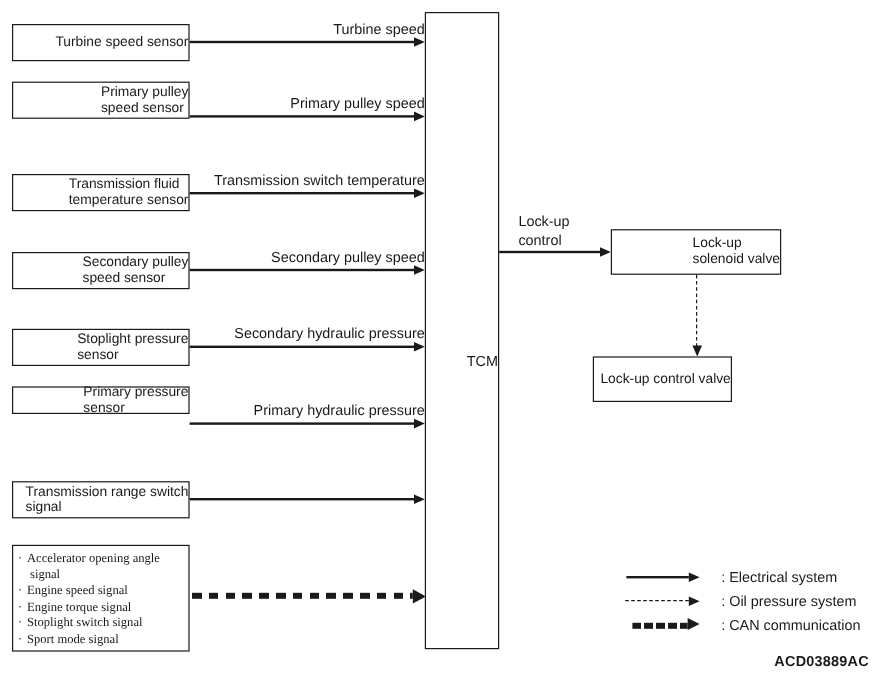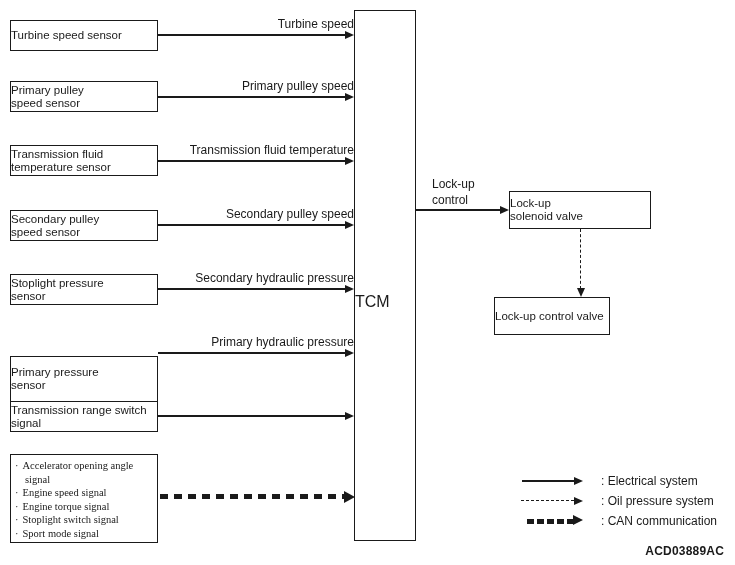--- a/index.html
+++ b/index.html
@@ -2,79 +2,79 @@
 <html><head>
 <meta charset="utf-8">
 <style>
   html,body{margin:0;padding:0;background:#ffffff;}
   #canvas{
     position:relative;width:735px;height:565px;background:#ffffff;
     font-family:"Liberation Sans",sans-serif;color:#1a1a1a;overflow:hidden;
   }
   .box{
     position:absolute;border:1.5px solid #1a1a1a;background:#fff;
-    display:flex;align-items:center;justify-content:flex-start;box-sizing:border-box;
+    display:flex;align-items:center;justify-content:flex-end;box-sizing:border-box;
   }
   .box .inner{text-align:left;font-size:11.5px;line-height:13px;}
   .bl{white-space:nowrap;}
   .hline{position:absolute;height:1.5px;background:#1a1a1a;}
   .dashline{position:absolute;height:0;border-top:1.5px dashed #1a1a1a;}
   .vdash{position:absolute;width:0;border-left:1.5px dashed #1a1a1a;}
   .ah-r{position:absolute;width:0;height:0;border-top:4px solid transparent;
         border-bottom:4px solid transparent;border-left:9px solid #1a1a1a;}
   .ah-r-big{position:absolute;width:0;height:0;border-top:6px solid transparent;
         border-bottom:6px solid transparent;border-left:11px solid #1a1a1a;}
   .ah-d{position:absolute;width:0;height:0;border-left:4px solid transparent;
         border-right:4px solid transparent;border-top:9px solid #1a1a1a;}
   .canline{position:absolute;height:5px;
         background:repeating-linear-gradient(90deg,#1a1a1a 0 8px,transparent 8px 14px);}
   .sig-label{position:absolute;left:158px;width:196px;text-align:right;
         font-size:12px;line-height:15px;white-space:nowrap;}
   .free-label{position:absolute;font-size:12px;line-height:16px;white-space:nowrap;}
   .tcm-box{align-items:flex-start;}
-  .tcm-box .inner{margin-top:284px;font-size:16px;}
+  .tcm-box .inner{margin-top:284px;font-size:12px;}
   .can-box{align-items:flex-start;justify-content:flex-start;padding:4px 2px 0 4px;}
   .can-item{font-size:10.5px;line-height:13.5px;padding-left:10px;text-indent:-10px;font-family:Liberation Serif, serif;}
   .can-item::before{content:"·";padding-right:4px;}
   .legend-label{position:absolute;font-size:12px;line-height:16px;white-space:nowrap;margin-left:12px;}
   .fig-code{position:absolute;font-size:12px;font-weight:bold;letter-spacing:.2px;}
 </style>
 </head>
 <body>
 
 <div id="canvas">
 
   <div class="box" style="left:10px;top:20px;width:148px;height:31px">
     <div class="inner">
         <div class="bl">Turbine speed sensor</div>
       </div>
   </div>
   <div class="hline" style="left:158px;top:34px;width:187px"></div>
   <div class="ah-r" style="left:345px;top:31px"></div>
   <div class="sig-label" style="top:17px">Turbine speed</div>
 
-  <div class="box" style="left:10px;top:81px;width:148px;height:31px">
+  <div class="box" style="left:10px;top:68px;width:148px;height:31px">
     <div class="inner">
       <div class="bl">Primary pulley</div>
       <div class="bl">speed sensor</div>
     </div>
   </div>
   <div class="hline" style="left:158px;top:96px;width:187px"></div>
   <div class="ah-r" style="left:345px;top:93px"></div>
   <div class="sig-label" style="top:79px">Primary pulley speed</div>
 
   <div class="box" style="left:10px;top:145px;width:148px;height:31px">
     <div class="inner">
       <div class="bl">Transmission fluid</div>
       <div class="bl">temperature sensor</div>
     </div>
   </div>
   <div class="hline" style="left:158px;top:160px;width:187px"></div>
   <div class="ah-r" style="left:345px;top:157px"></div>
-  <div class="sig-label" style="top:143px">Transmission fluid temperature</div>
+  <div class="sig-label" style="top:143px">Transmission switch temperature</div>
 
   <div class="box" style="left:10px;top:210px;width:148px;height:31px">
     <div class="inner">
       <div class="bl">Secondary pulley</div>
       <div class="bl">speed sensor</div>
     </div>
   </div>
   <div class="hline" style="left:158px;top:224px;width:187px"></div>
   <div class="ah-r" style="left:345px;top:221px"></div>
   <div class="sig-label" style="top:207px">Secondary pulley speed</div>
@@ -82,21 +82,21 @@
   <div class="box" style="left:10px;top:274px;width:148px;height:31px">
     <div class="inner">
       <div class="bl">Stoplight pressure</div>
       <div class="bl">sensor</div>
     </div>
   </div>
   <div class="hline" style="left:158px;top:288px;width:187px"></div>
   <div class="ah-r" style="left:345px;top:285px"></div>
   <div class="sig-label" style="top:271px">Secondary hydraulic pressure</div>
 
-  <div class="box" style="left:10px;top:356px;width:148px;height:46px">
+  <div class="box" style="left:10px;top:322px;width:148px;height:23px">
     <div class="inner">
       <div class="bl">Primary pressure</div>
       <div class="bl">sensor</div>
     </div>
   </div>
   <div class="hline" style="left:158px;top:352px;width:187px"></div>
   <div class="ah-r" style="left:345px;top:349px"></div>
   <div class="sig-label" style="top:335px">Primary hydraulic pressure</div>
 
   <div class="box" style="left:10px;top:401px;width:148px;height:31px">

